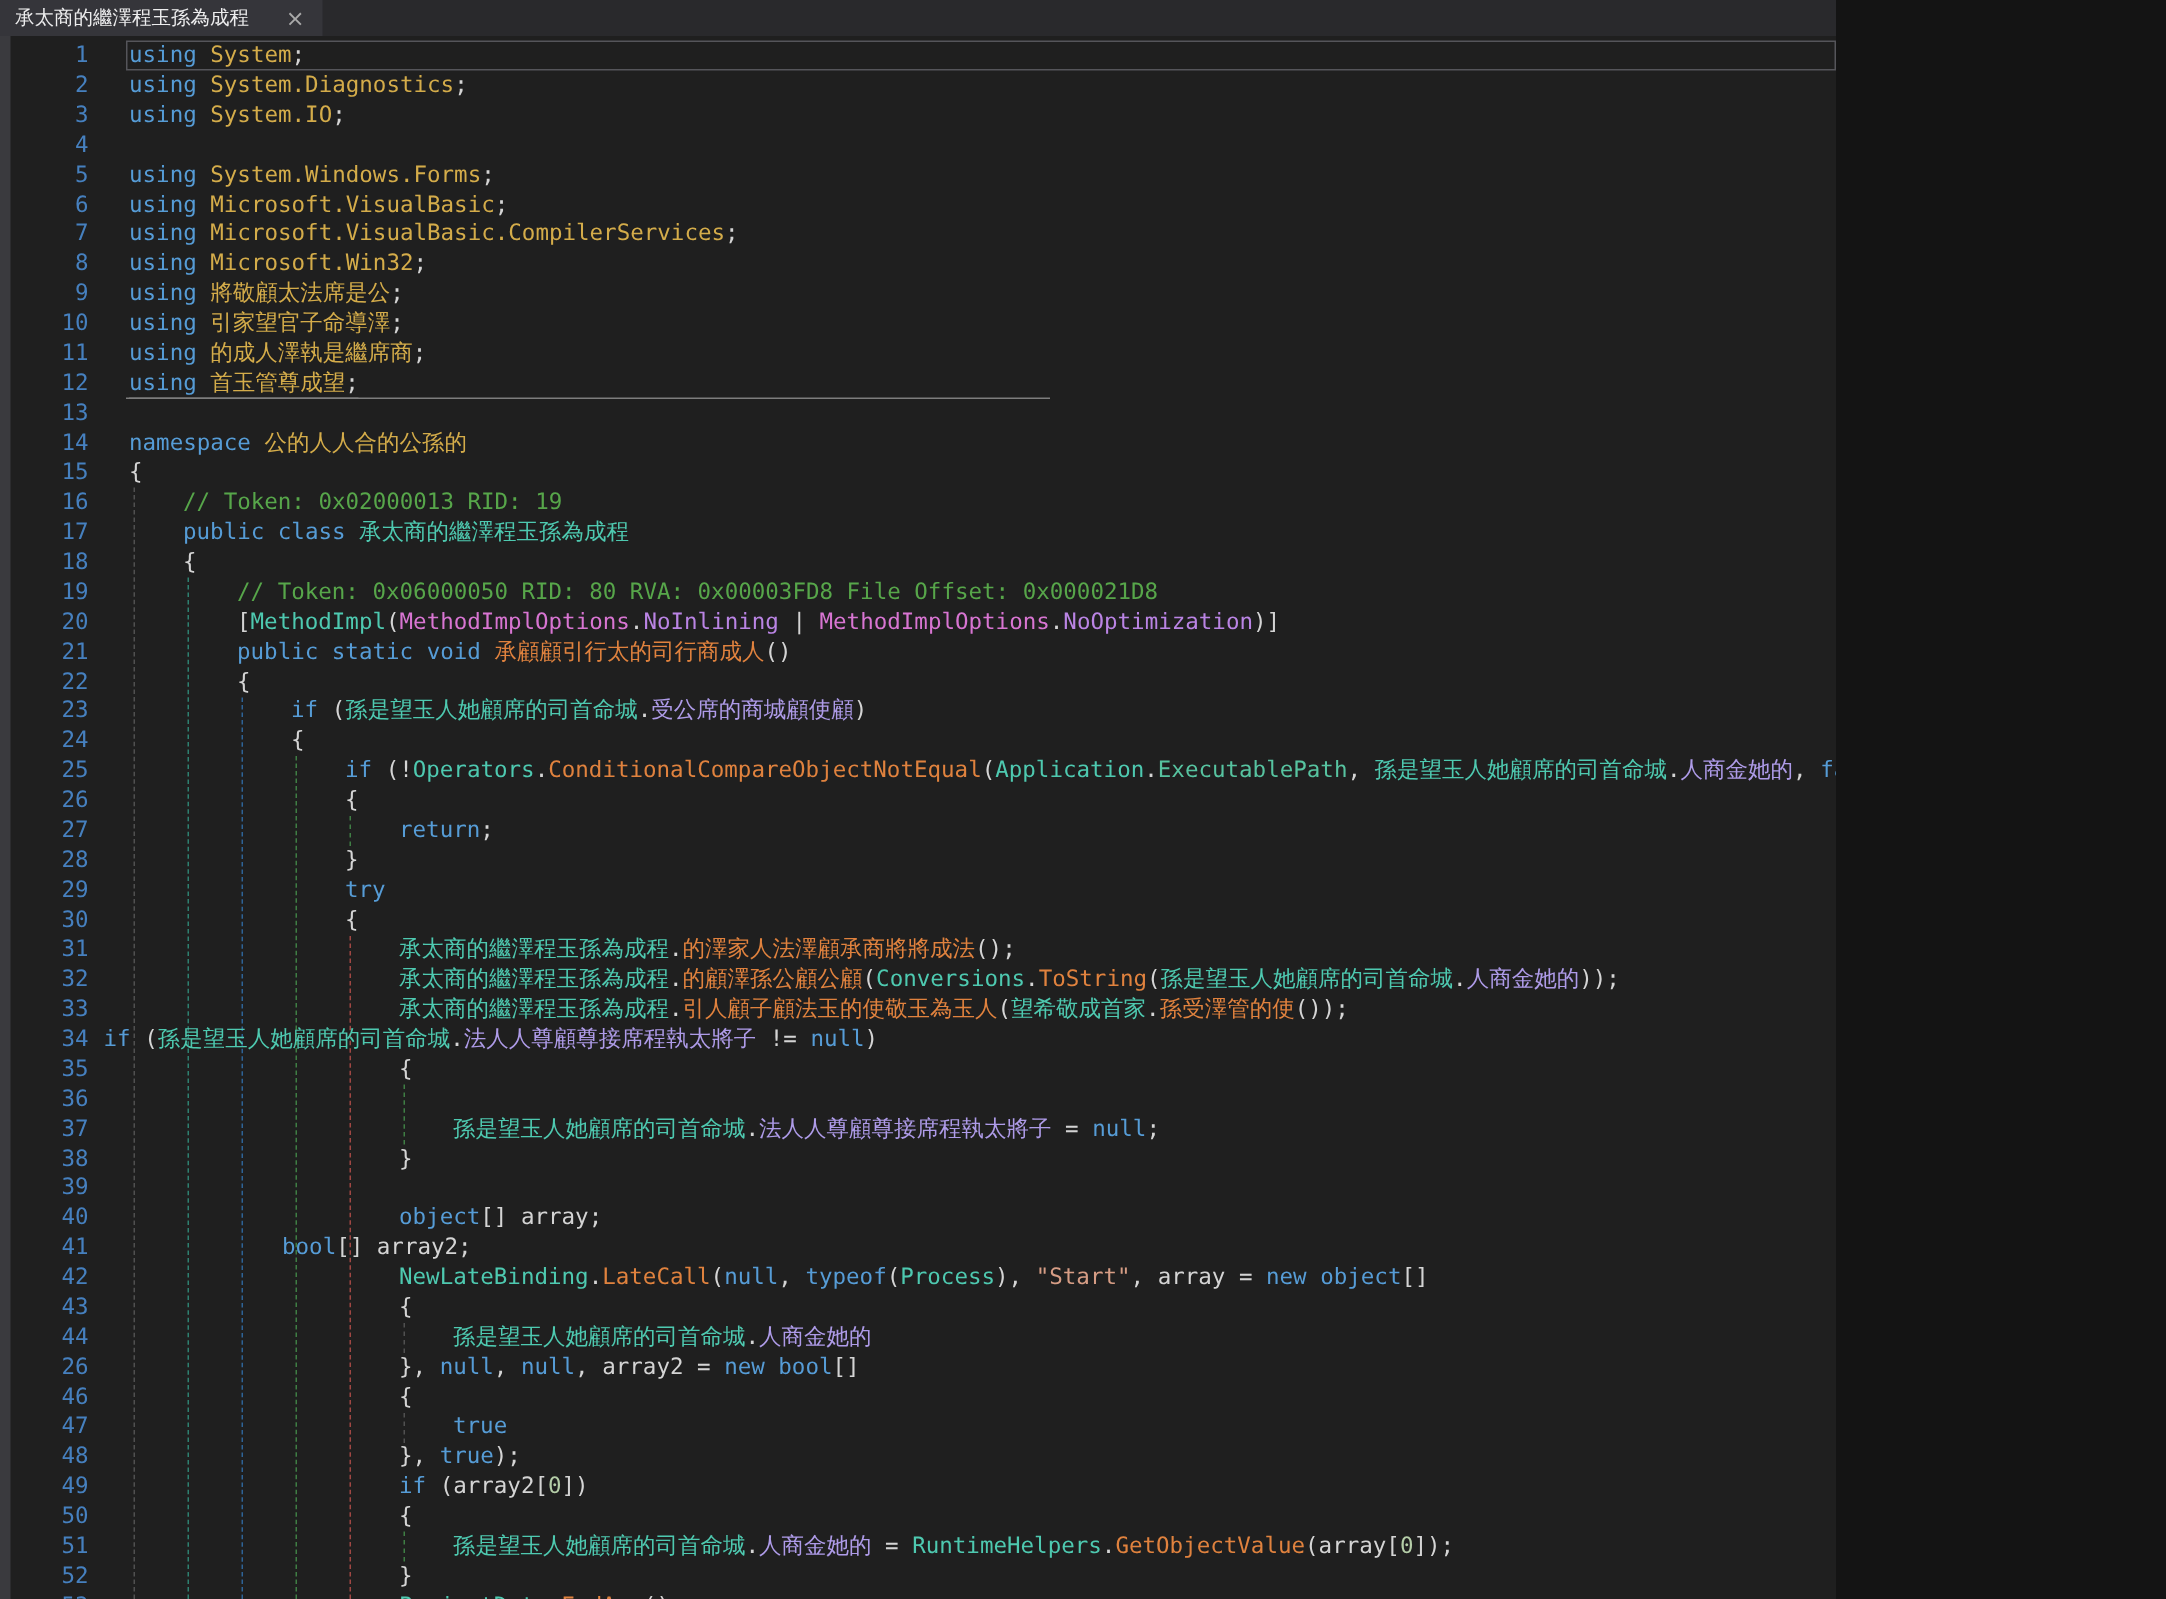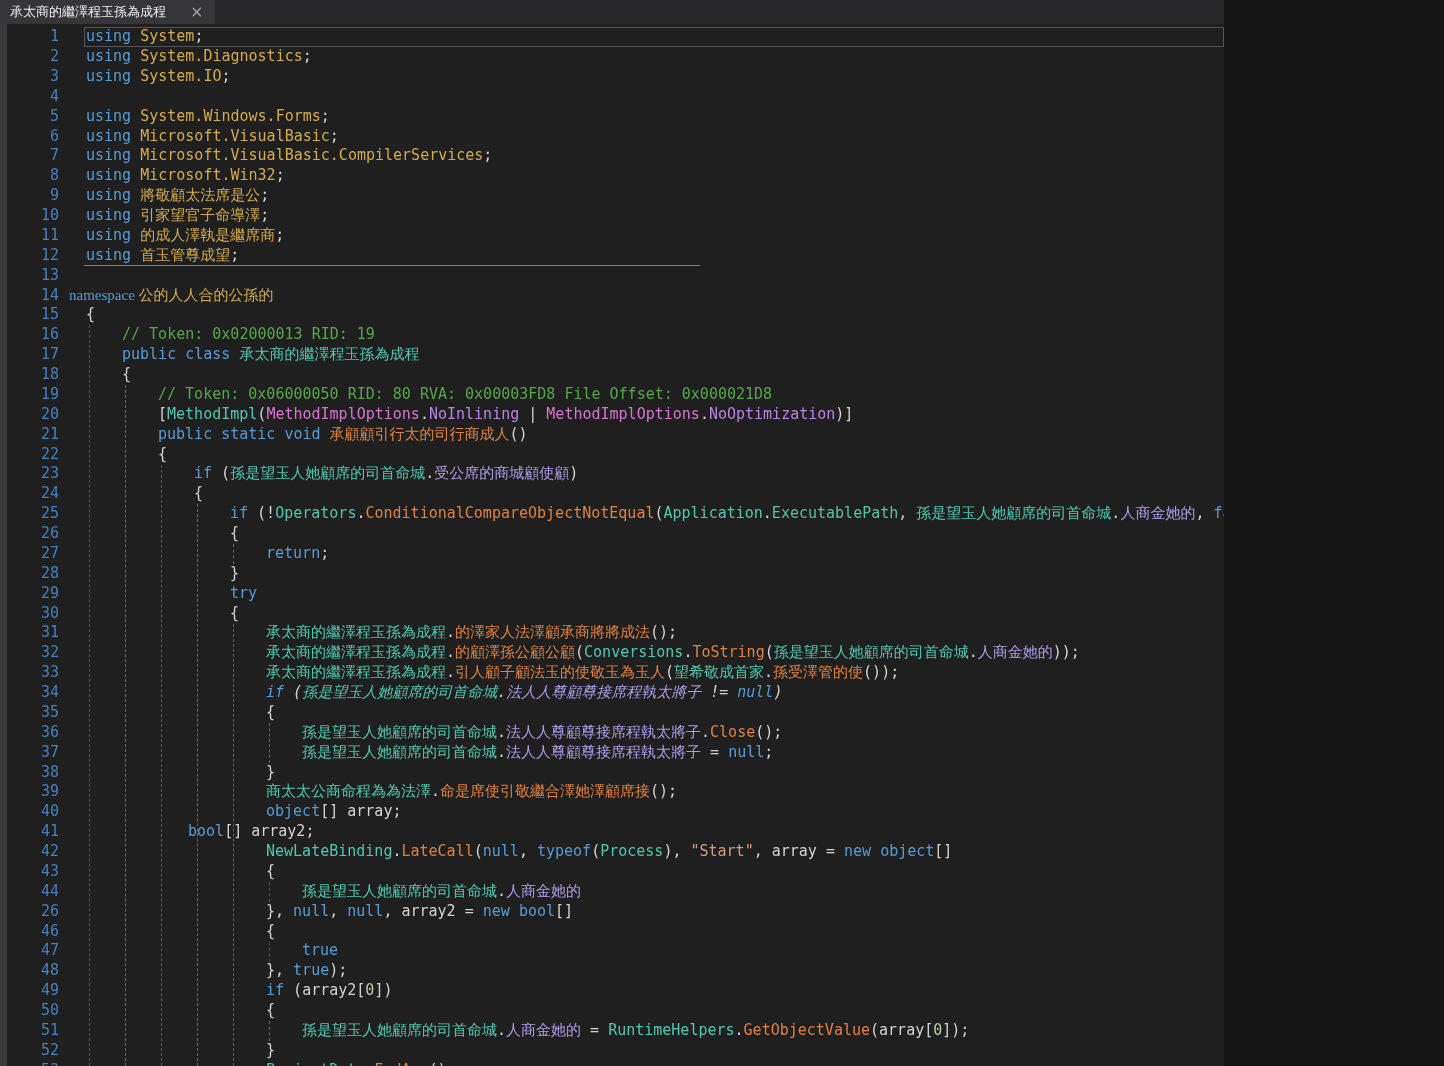--- a/index.html
+++ b/index.html
@@ -111,21 +111,21 @@
         <div class="row">
           <div class="num">12</div>
           <div class="code ul-text" style="margin-left: 17px;"><span class="c-kw">using</span><span class="c-pl"> </span><span class="c-ns">首玉管尊成望</span><span class="c-pl">;</span></div>
         </div>
         <div class="row">
           <div class="num">13</div>
           <div class="code" style="margin-left: 17px;"></div>
         </div>
         <div class="row">
           <div class="num">14</div>
-          <div class="code" style=" font-family: Liberation Serif, serif;"><span class="c-kw">namespace</span><span class="c-pl"> </span><span class="c-ns">公的人人合的公孫的</span></div>
+          <div class="code" style="margin-left: 17px;"><span class="c-kw">namespace</span><span class="c-pl"> </span><span class="c-ns">公的人人合的公孫的</span></div>
         </div>
         <div class="row">
           <div class="num">15</div>
           <div class="code" style="margin-left: 17px;"><span class="c-pl">{</span></div>
         </div>
         <div class="row">
           <div class="num">16</div>
           <div class="code" style="margin-left: 53px;"><span class="c-co">// Token: 0x02000013 RID: 19</span></div>
         </div>
         <div class="row">
@@ -191,41 +191,39 @@
         <div class="row">
           <div class="num">32</div>
           <div class="code" style="margin-left: 197px;"><span class="c-ty">承太商的繼澤程玉孫為成程</span><span class="c-pl">.</span><span class="c-me">的顧澤孫公顧公顧</span><span class="c-pl">(</span><span class="c-ty">Conversions</span><span class="c-pl">.</span><span class="c-me">ToString</span><span class="c-pl">(</span><span class="c-ty">孫是望玉人她顧席的司首命城</span><span class="c-pl">.</span><span class="c-fi">人商金她的</span><span class="c-pl">));</span></div>
         </div>
         <div class="row">
           <div class="num">33</div>
           <div class="code" style="margin-left: 197px;"><span class="c-ty">承太商的繼澤程玉孫為成程</span><span class="c-pl">.</span><span class="c-me">引人顧子顧法玉的使敬玉為玉人</span><span class="c-pl">(</span><span class="c-ty">望希敬成首家</span><span class="c-pl">.</span><span class="c-me">孫受澤管的使</span><span class="c-pl">());</span></div>
         </div>
         <div class="row">
           <div class="num">34</div>
-          <div class="code" style="margin-left: 197px; font-style: italic;"><span class="c-kw">if</span><span class="c-pl"> (</span><span class="c-ty">孫是望玉人她顧席的司首命城</span><span class="c-pl">.</span><span class="c-fi">法人人尊顧尊接席程執太將子</span><span class="c-pl"> != </span><span class="c-kw">null</span><span class="c-pl">)</span></div>
+          <div class="code" style=""><span class="c-kw">if</span><span class="c-pl"> (</span><span class="c-ty">孫是望玉人她顧席的司首命城</span><span class="c-pl">.</span><span class="c-fi">法人人尊顧尊接席程執太將子</span><span class="c-pl"> != </span><span class="c-kw">null</span><span class="c-pl">)</span></div>
         </div>
         <div class="row">
           <div class="num">35</div>
           <div class="code" style="margin-left: 197px;"><span class="c-pl">{</span></div>
         </div>
         <div class="row">
           <div class="num">36</div>
-          <div class="code" style="margin-left: 233px;"><span class="c-ty">孫是望玉人她顧席的司首命城</span><span class="c-pl">.</span><span class="c-fi">法人人尊顧尊接席程執太將子</span><span class="c-pl">.</span><span class="c-me">Close</span><span class="c-pl">();</span></div>
         </div>
         <div class="row">
           <div class="num">37</div>
           <div class="code" style="margin-left: 233px;"><span class="c-ty">孫是望玉人她顧席的司首命城</span><span class="c-pl">.</span><span class="c-fi">法人人尊顧尊接席程執太將子</span><span class="c-pl"> = </span><span class="c-kw">null</span><span class="c-pl">;</span></div>
         </div>
         <div class="row">
           <div class="num">38</div>
           <div class="code" style="margin-left: 197px;"><span class="c-pl">}</span></div>
         </div>
         <div class="row">
           <div class="num">39</div>
-          <div class="code" style="margin-left: 197px;"><span class="c-ty">商太太公商命程為為法澤</span><span class="c-pl">.</span><span class="c-me">命是席使引敬繼合澤她澤顧席接</span><span class="c-pl">();</span></div>
         </div>
         <div class="row">
           <div class="num">40</div>
           <div class="code" style="margin-left: 197px;"><span class="c-kw">object</span><span class="c-pl">[] </span><span class="c-lo">array</span><span class="c-pl">;</span></div>
         </div>
         <div class="row">
           <div class="num">41</div>
           <div class="code" style="margin-left: 119px;"><span class="c-kw">bool</span><span class="c-pl">[] </span><span class="c-lo">array2</span><span class="c-pl">;</span></div>
         </div>
         <div class="row">

